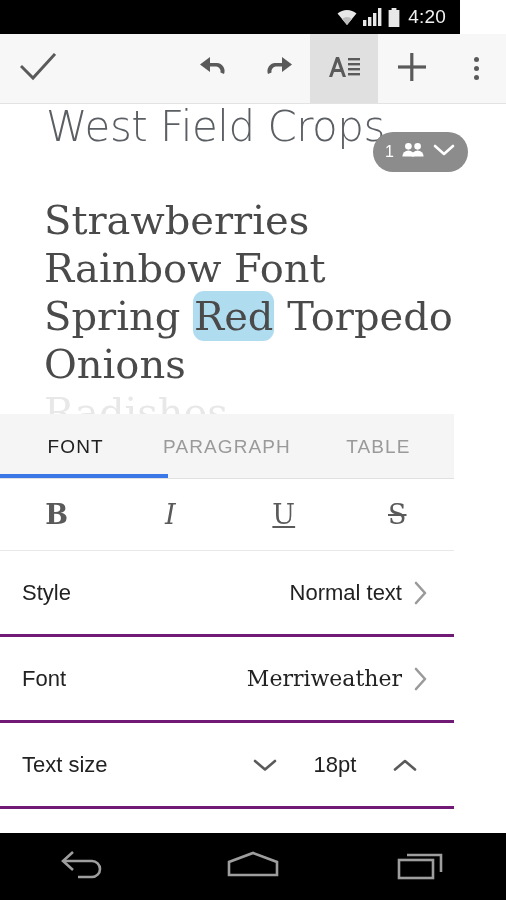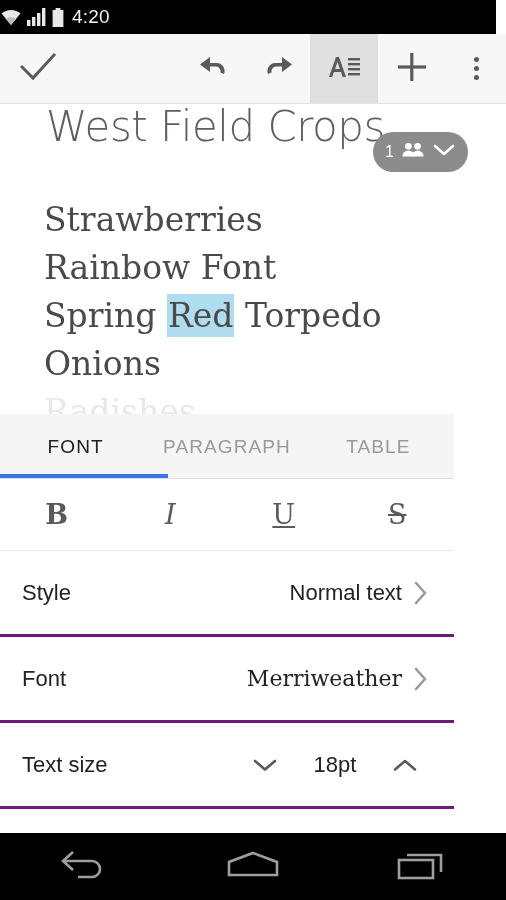--- a/index.html
+++ b/index.html
@@ -6,23 +6,23 @@
   html, body {
     width:506px; height:900px;
     background:#ffffff;
     font-family:"Liberation Sans", sans-serif;
     overflow:hidden;
   }
   #screen { position:relative; width:506px; height:900px; background:#fff; }
 
   
   .statusbar {
-    position:absolute; top:0; left:0; width:496px; height:34px;
+    position:absolute; top:0; left:0; width:460px; height:34px;
     background:#000; display:flex; align-items:center;
-    justify-content:flex-start; padding-right:14px; gap:5px;
+    justify-content:flex-end; padding-right:14px; gap:5px;
   }
   .statusbar .ico { display:flex; align-items:center; }
   .status-time {
     color:#f1f1f1; font-size:19px; letter-spacing:.2px;
     font-family:"Liberation Sans", sans-serif; margin-left:3px;
   }
 
   
   .toolbar {
     position:absolute; top:34px; left:0; width:506px; height:70px;
@@ -56,24 +56,24 @@
   .collab-badge {
     position:absolute; right:22px; top:28px;
     height:40px; padding:0 12px; border-radius:20px;
     background:#8c8c8c; display:flex; align-items:center; gap:7px;
     cursor:pointer;
   }
   .collab-count { color:#fff; font-size:16px; line-height:1; }
   .doc-body {
     position:absolute; left:44px; top:92px; right:20px;
     font-family:"DejaVu Serif", serif;
-    font-size:33px; line-height:48px; color:#4a4a4a;
+    font-size:40px; line-height:48px; color:#4a4a4a;
   }
   .doc-line { white-space:nowrap; }
-  .sel { background:#b0dcef; color:#4a4a4a; padding:2px 1px; }
+  .sel { background:#b0dcef; color:#4a4a4a; padding:2px 1px;border-radius:11px; }
   .doc-line.faded { color:#e8e8e8; }
 
   
   .panel {
     position:absolute; left:0; top:414px; width:454px; height:419px;
     background:#fff;
   }
   .tabs {
     position:relative; height:65px; background:#f5f5f5;
     display:flex; align-items:center;

